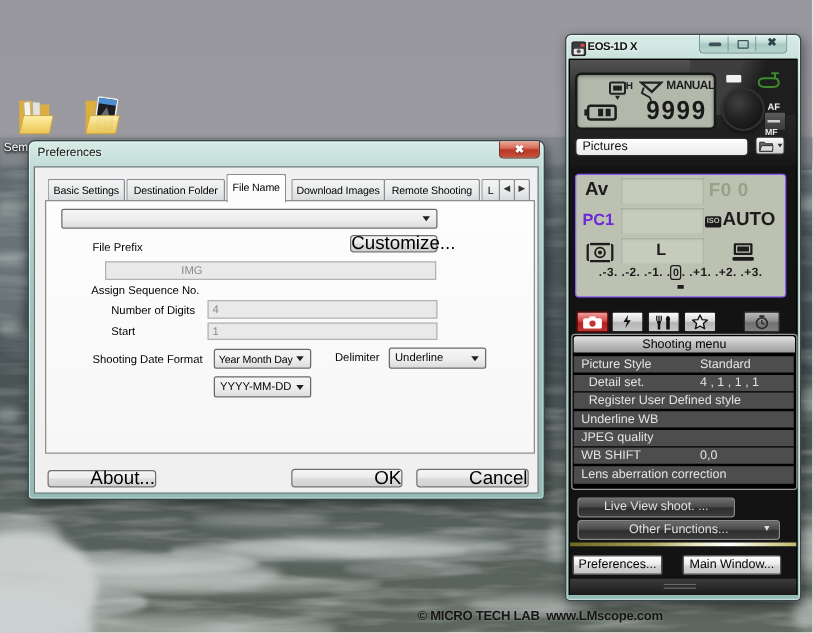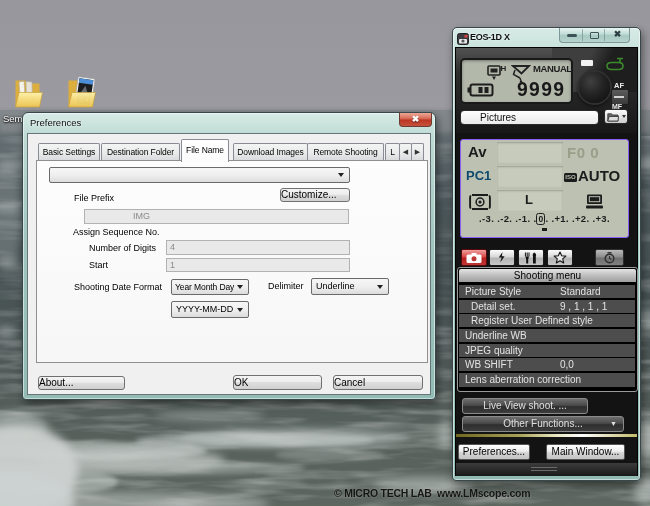--- a/index.html
+++ b/index.html
@@ -6,21 +6,21 @@
   body{width:650px;height:506px;overflow:hidden;position:relative;
        font-family:"Liberation Sans",sans-serif;}
   .abs{position:absolute;}
   .glasswin{position:absolute;border:1px solid #38474a;
     background:linear-gradient(180deg,#d8ebe6 0%,#bedbd4 8%,#a0c6bf 45%,#91bbb3 100%);
     box-shadow:2px 4px 9px rgba(0,0,0,0.45), inset 0 0 0 1px rgba(255,255,255,0.5);
     border-radius:6px 6px 4px 4px;}
   .lbl{position:absolute;font-size:9px;color:#000;line-height:12px;white-space:nowrap;}
   .btn{position:absolute;border:1px solid #707070;border-radius:3px;
     background:linear-gradient(180deg,#f4f4f4 0%,#ededed 45%,#dedede 50%,#d0d0d0 100%);
-    font-size:10px;color:#000;text-align:left;}
+    font-size:15px;color:#000;text-align:right;}
   .tfield{position:absolute;border:1px solid #b2b2b2;background:#e9e9e9;
     font-size:9px;color:#8a8a8a;}
   .combo{position:absolute;border:1px solid #6a6a6a;border-radius:2px;
     background:linear-gradient(180deg,#f6f6f6 0%,#eeeeee 55%,#dcdcdc 100%);
     font-size:9px;color:#000;}
   .combo .arr{position:absolute;right:5px;top:50%;margin-top:-2px;width:0;height:0;
     border-left:3.5px solid transparent;border-right:3.5px solid transparent;
     border-top:4.5px solid #222;}
   .tab{position:absolute;border:1px solid #898c95;border-bottom:none;
     background:linear-gradient(180deg,#f3f4f4 0%,#eaecec 50%,#d6d8da 100%);
@@ -146,21 +146,21 @@
   <div class="tab" style="left:376px;top:30px;width:11px;height:17px;line-height:16px;font-size:7px;color:#333;">◀</div>
   <div class="tab" style="left:388px;top:30px;width:11px;height:17px;line-height:16px;font-size:7px;color:#333;">▶</div>
   <div class="tab" style="left:158px;top:26px;width:46px;height:22px;line-height:21px;background:linear-gradient(180deg,#ffffff,#fbfbfb);z-index:3;">File Name</div>
 
   <div class="abs" style="left:13px;top:47px;width:390px;height:201px;background:linear-gradient(180deg,#fdfdfd,#f7f7f7);border:1px solid #8f8f8f;z-index:2;"></div>
   <div class="abs" style="left:0;top:0;width:412px;height:286px;z-index:4;">
 
     <div class="combo" style="left:26px;top:54px;width:299px;height:14px;line-height:14px;"><span class="arr"></span></div>
     <div class="lbl" style="left:51px;top:79px;">File Prefix</div>
     <div class="btn" style="left:257px;top:75px;width:68px;height:12px;line-height:12px;">Customize...</div>
-    <div class="tfield" style="left:61px;top:96px;width:263px;height:13px;line-height:13px;"><span style="margin-left:5px;padding-left:43px;">IMG</span></div>
+    <div class="tfield" style="left:61px;top:96px;width:263px;height:13px;line-height:13px;"><span style="margin-left:17px;padding-left:43px;">IMG</span></div>
     <div class="lbl" style="left:50px;top:113px;">Assign Sequence No.</div>
     <div class="lbl" style="left:66px;top:129px;">Number of Digits</div>
     <div class="tfield" style="left:143px;top:127px;width:182px;height:13px;line-height:13px;"><span style="margin-left:3px;">4</span></div>
     <div class="lbl" style="left:66px;top:146px;">Start</div>
     <div class="tfield" style="left:143px;top:145px;width:182px;height:12px;line-height:12px;"><span style="margin-left:3px;">1</span></div>
     <div class="lbl" style="left:51px;top:168px;">Shooting Date Format</div>
     <div class="combo" style="left:148px;top:166px;width:76px;height:14px;line-height:14px;"><span style="margin-left:3px;font-size:8.5px;letter-spacing:-0.1px;">Year Month Day</span><span class="arr"></span></div>
     <div class="lbl" style="left:245px;top:167px;">Delimiter</div>
     <div class="combo" style="left:288px;top:165px;width:76px;height:15px;line-height:15px;"><span style="margin-left:4px;">Underline</span><span class="arr"></span></div>
     <div class="combo" style="left:148px;top:188px;width:76px;height:15px;line-height:15px;"><span style="margin-left:4px;">YYYY-MM-DD</span><span class="arr"></span></div>
@@ -222,36 +222,36 @@
     </svg>
 
     <div class="abs" style="left:123px;top:24px;width:31px;height:31px;border-radius:50%;background:radial-gradient(circle at 38% 32%,#404040 0%,#232323 45%,#0b0b0b 100%);box-shadow:0 0 0 2px #303030, 0 2px 5px #000;"></div>
 
     <div class="abs" style="left:158px;top:34px;font-size:7.5px;line-height:7.5px;font-weight:bold;color:#ececec;">AF</div>
     <div class="abs" style="left:155px;top:41px;width:16px;height:14px;background:linear-gradient(180deg,#5c5c5c,#3a3a3a);border-radius:2px;border:1px solid #1e1e1e;">
       <div class="abs" style="left:2px;top:6px;width:10px;height:2px;background:#d2d2d2;"></div>
     </div>
     <div class="abs" style="left:156px;top:54.5px;font-size:7px;line-height:7px;font-weight:bold;color:#ececec;">MF</div>
 
-    <div class="abs" style="left:4px;top:62px;width:137px;height:13px;background:linear-gradient(180deg,#ffffff,#eaeaea);border:1px solid #2a2a2a;border-radius:4px;font-size:10px;line-height:13px;color:#111;"><span style="margin-left:19px;">Pictures</span></div>
+    <div class="abs" style="left:4px;top:62px;width:137px;height:13px;background:linear-gradient(180deg,#ffffff,#eaeaea);border:1px solid #2a2a2a;border-radius:4px;font-size:10px;line-height:13px;color:#111;"><span style="margin-left:5px;">Pictures</span></div>
 
     <div class="abs" style="left:148px;top:61px;width:22px;height:13px;background:linear-gradient(180deg,#fdfdfd,#cccccc);border:1px solid #2a2a2a;border-radius:3px;">
       <svg class="abs" style="left:2px;top:2px" width="12" height="10" viewBox="0 0 12 10">
         <path d="M0.8 1.8 L4.5 1.8 L5.5 3 L11 3 L11 9 L0.8 9 Z" fill="#6b6b6b" stroke="#2e2e2e" stroke-width="0.8"></path>
         <path d="M0.8 9 L2.2 4.5 L11.5 4.5 L11 9 Z" fill="#ddd" stroke="#2e2e2e" stroke-width="0.8"></path>
       </svg>
       <div class="abs" style="right:1.5px;top:5px;width:0;height:0;border-left:2.5px solid transparent;border-right:2.5px solid transparent;border-top:3.5px solid #333;"></div>
     </div>
 
     <div class="abs" style="left:4px;top:91px;width:167px;height:97px;background:#bcc1b2;border-radius:3px;border:1px solid #8b5cf6;">
       <div class="abs" style="left:36px;top:2px;width:66px;height:21px;background:#c6cbbc;box-shadow:inset 0 1px 2px rgba(0,0,0,0.22);"></div>
       <div class="abs" style="left:7px;top:3px;font-size:15px;font-weight:bold;color:#1c1c1c;">Av</div>
       <div class="abs" style="left:106px;top:4px;font-size:15px;font-weight:bold;color:#99a089;letter-spacing:0.5px;">F0 0</div>
       <div class="abs" style="left:36px;top:26px;width:66px;height:21px;background:#c6cbbc;box-shadow:inset 0 1px 2px rgba(0,0,0,0.22);"></div>
-      <div class="abs" style="left:5px;top:28px;font-size:13px;font-weight:bold;color:#0c4a6e;">PC1</div>
+      <div class="abs" style="left:5px;top:28px;font-size:13px;font-weight:bold;color:#6d28d9;">PC1</div>
       <div class="abs" style="left:103px;top:33px;width:13px;height:9px;background:#1c1c1c;border-radius:1.5px;color:#bcc1b2;font-size:6px;font-weight:bold;text-align:center;line-height:9px;">ISO</div>
       <div class="abs" style="left:117px;top:27px;font-size:15px;font-weight:bold;color:#1c1c1c;">AUTO</div>
       <svg class="abs" style="left:8px;top:54px" width="22" height="16" viewBox="0 0 22 16">
         <path d="M3 1.1 L19 1.1 M3 14.9 L19 14.9" stroke="#1c1c1c" stroke-width="2"></path>
         <path d="M2.2 2 Q1.1 2 1.1 3 L1.1 13 Q1.1 14 2.2 14" fill="none" stroke="#1c1c1c" stroke-width="1.9"></path>
         <path d="M19.8 2 Q20.9 2 20.9 3 L20.9 13 Q20.9 14 19.8 14" fill="none" stroke="#1c1c1c" stroke-width="1.9"></path>
         <circle cx="11" cy="8" r="3.9" fill="none" stroke="#1c1c1c" stroke-width="1.5"></circle>
         <circle cx="11" cy="8" r="1.6" fill="#1c1c1c"></circle>
       </svg>
       <div class="abs" style="left:36px;top:50px;width:66px;height:21px;background:#c6cbbc;box-shadow:inset 0 1px 2px rgba(0,0,0,0.22);"></div>
@@ -295,21 +295,21 @@
         <circle cx="6.5" cy="6.5" r="4.3" fill="none" stroke="#2e2e2e" stroke-width="1.4"></circle>
         <path d="M6.5 4 L6.5 6.5 L8.4 7.5" stroke="#2e2e2e" stroke-width="1.1" fill="none"></path>
         <path d="M4.5 0.8 L8.5 0.8" stroke="#2e2e2e" stroke-width="1.4"></path>
       </svg>
     </div>
 
     <div class="abs" style="left:1px;top:219px;width:179px;height:123px;border:1px solid #9a9a9a;border-radius:3px;background:#000;">
       <div class="abs" style="left:1px;top:1px;width:177px;height:13px;border-radius:2px 2px 0 0;background:linear-gradient(180deg,#e4e4e4 0%,#bebebe 50%,#9e9e9e 100%);font-size:10px;line-height:13px;text-align:center;color:#000;">Shooting menu</div>
     </div>
     <div class="crow" style="top:237px;"><span style="margin-left:6px;">Picture Style</span><span class="abs" style="left:101px;">Standard</span></div>
-    <div class="crow" style="top:252px;"><span style="margin-left:12px;">Detail set.</span><span class="abs" style="left:101px;">9 , 1 , 1 , 1</span></div>
+    <div class="crow" style="top:252px;"><span style="margin-left:12px;">Detail set.</span><span class="abs" style="left:101px;">4 , 1 , 1 , 1</span></div>
     <div class="crow" style="top:266px;"><span style="margin-left:12px;">Register User Defined style</span></div>
     <div class="crow" style="top:281px;"><span style="margin-left:6px;">Underline WB</span></div>
     <div class="crow" style="top:296px;"><span style="margin-left:6px;">JPEG quality</span></div>
     <div class="crow" style="top:310px;"><span style="margin-left:6px;">WB SHIFT</span><span class="abs" style="left:101px;">0,0</span></div>
     <div class="crow" style="top:325px;height:14px;line-height:14px;"><span style="margin-left:6px;">Lens aberration correction</span></div>
 
     <div class="dbtn" style="left:6px;top:350px;width:124px;height:14px;line-height:14px;">Live View shoot. ...</div>
     <div class="dbtn" style="left:6px;top:368px;width:160px;height:14px;line-height:14px;">Other Functions...<span class="abs" style="right:6px;top:0;font-size:7px;">▼</span></div>
 
     <div class="abs" style="left:0px;top:386px;width:181px;height:3px;background:linear-gradient(90deg,#6e6820 0%,#a8a258 35%,#e8e6c0 55%,#ffffff 70%,#c2ba6a 100%);"></div>

